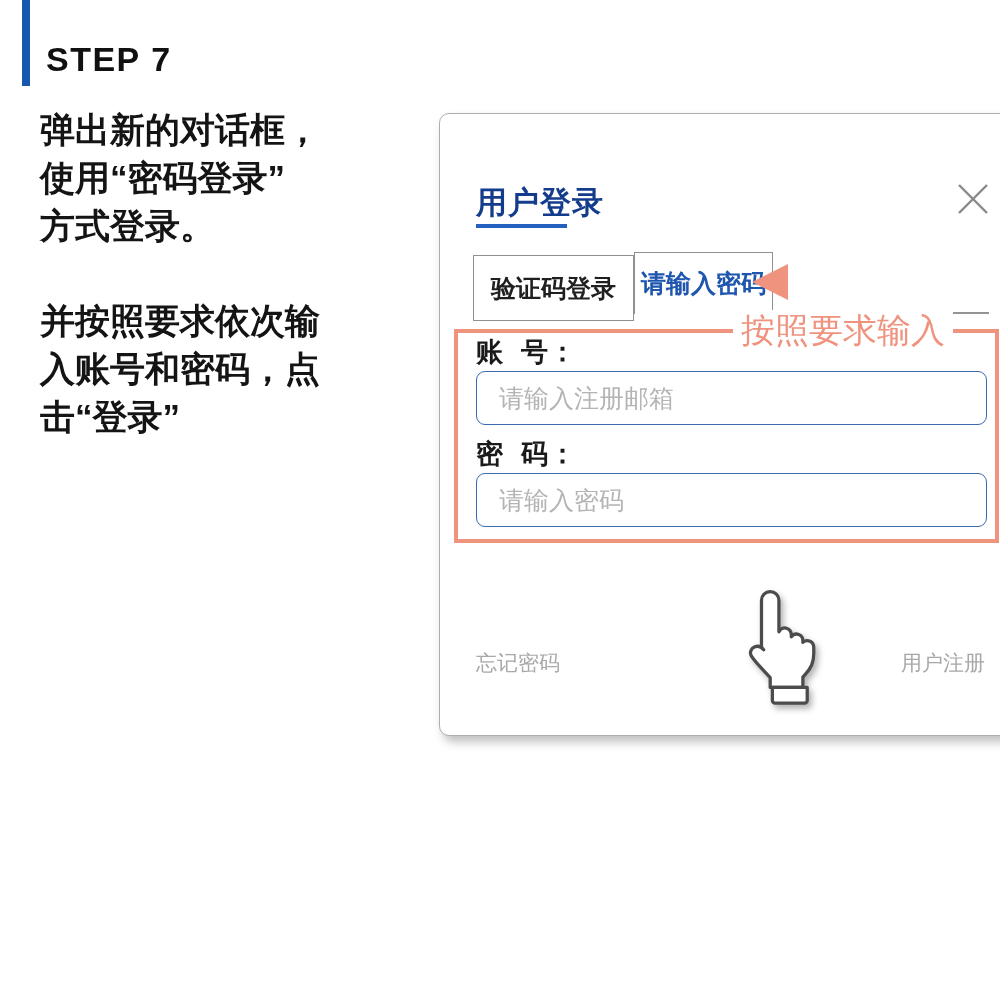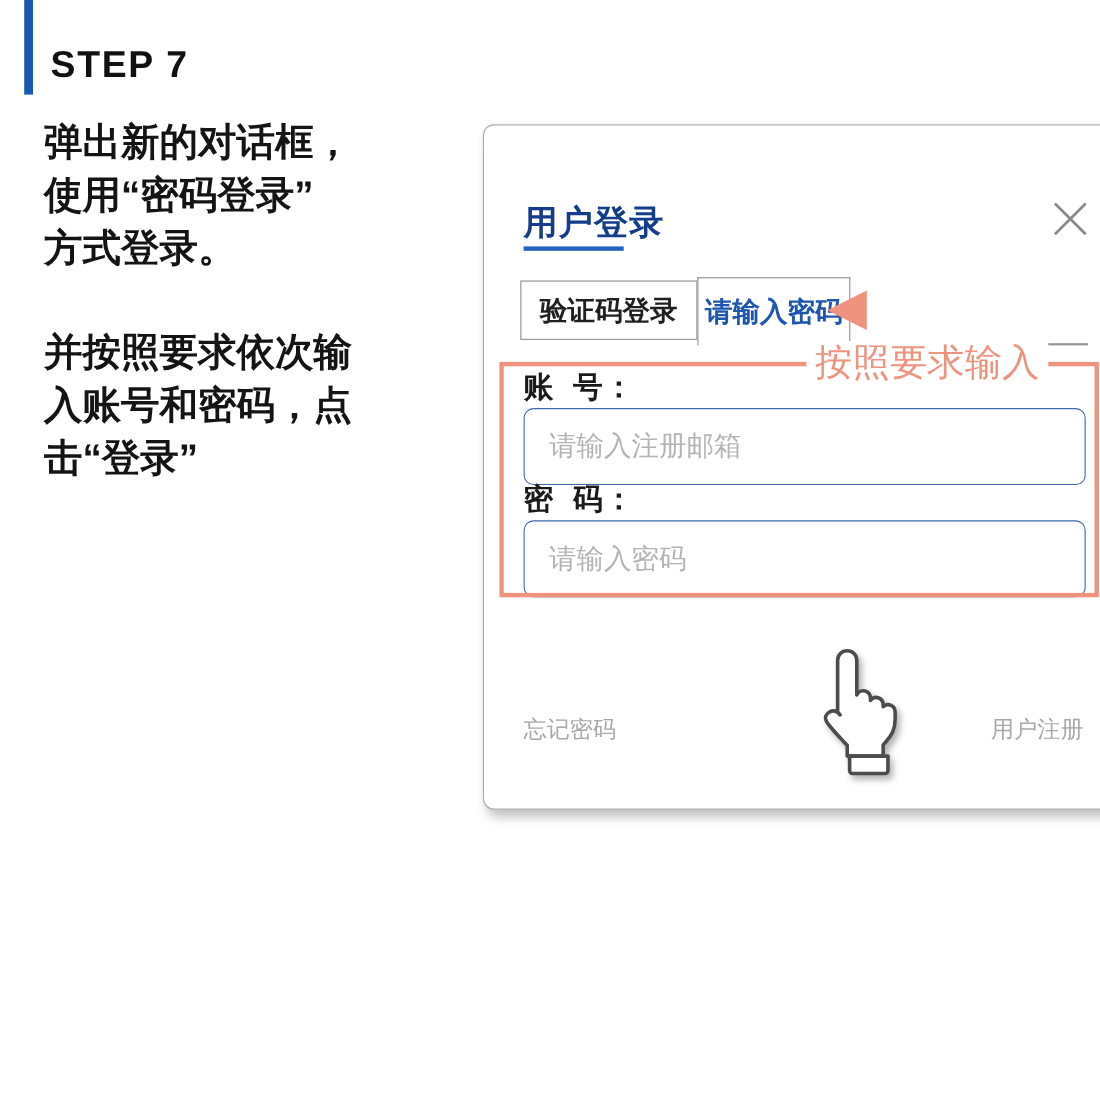--- a/index.html
+++ b/index.html
@@ -56,21 +56,21 @@
     background: none; border: none; padding: 0;
   }
 
   
   .tab {
     position: absolute; display: flex;
     align-items: center; justify-content: center;
     background: #fff; font-weight: 700; cursor: pointer;
   }
   .tab-inactive {
-    left: 33px; top: 141px; width: 161px; height: 54px;
+    left: 33px; top: 141px; width: 161px; height: 66px;
     border: 1.5px solid #909090;
     font-size: 25px; color: #1f1f1f; text-align: right;
   }
   .tab-active {
     left: 194px; top: 138px; width: 139px; height: 62px;
     border: 1.5px solid #909090; border-bottom: none;
     font-size: 25px; color: #1e55ae;
   }
   .tab-line-ext {
     position: absolute; left: 333px; top: 198px;
@@ -101,21 +101,21 @@
   
   .field-label {
     position: absolute; left: 36px;
     font-size: 27px; font-weight: 700; color: #1a1a1a;
     white-space: pre; letter-spacing: 1px;
   }
   .field-label.account { top: 220px; }
   .field-label.password { top: 322px; }
   .text-input {
     position: absolute; left: 36px;
-    width: 511px; height: 70px;
+    width: 511px; height: 54px;
     border: 1.5px solid #3c68ae; border-radius: 9px;
     padding: 0 22px; font-size: 25px; color: #333;
     font-family: "Liberation Sans", "DejaVu Sans", sans-serif;
     outline: none; background: #fff;
   }
   .text-input.account { top: 257px; }
   .text-input.password { top: 359px; }
   .text-input::placeholder { color: #b4b4b4; opacity: 1; }
 
   .login-btn {

